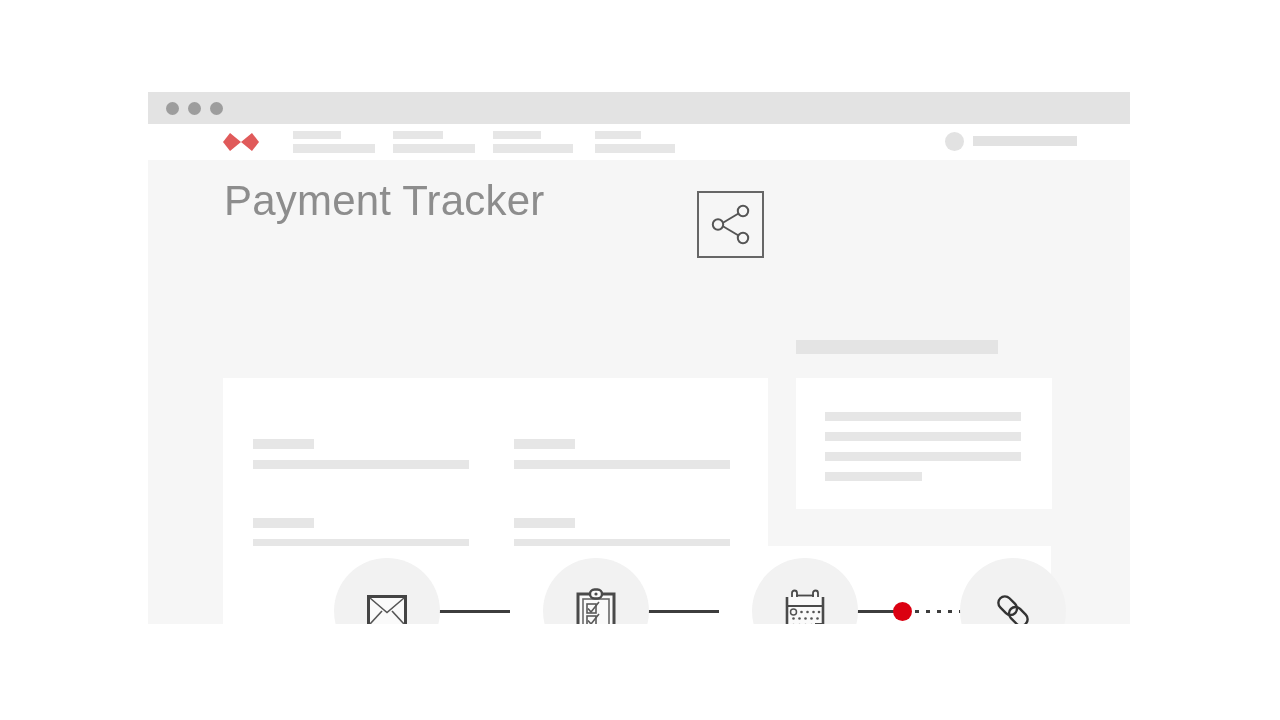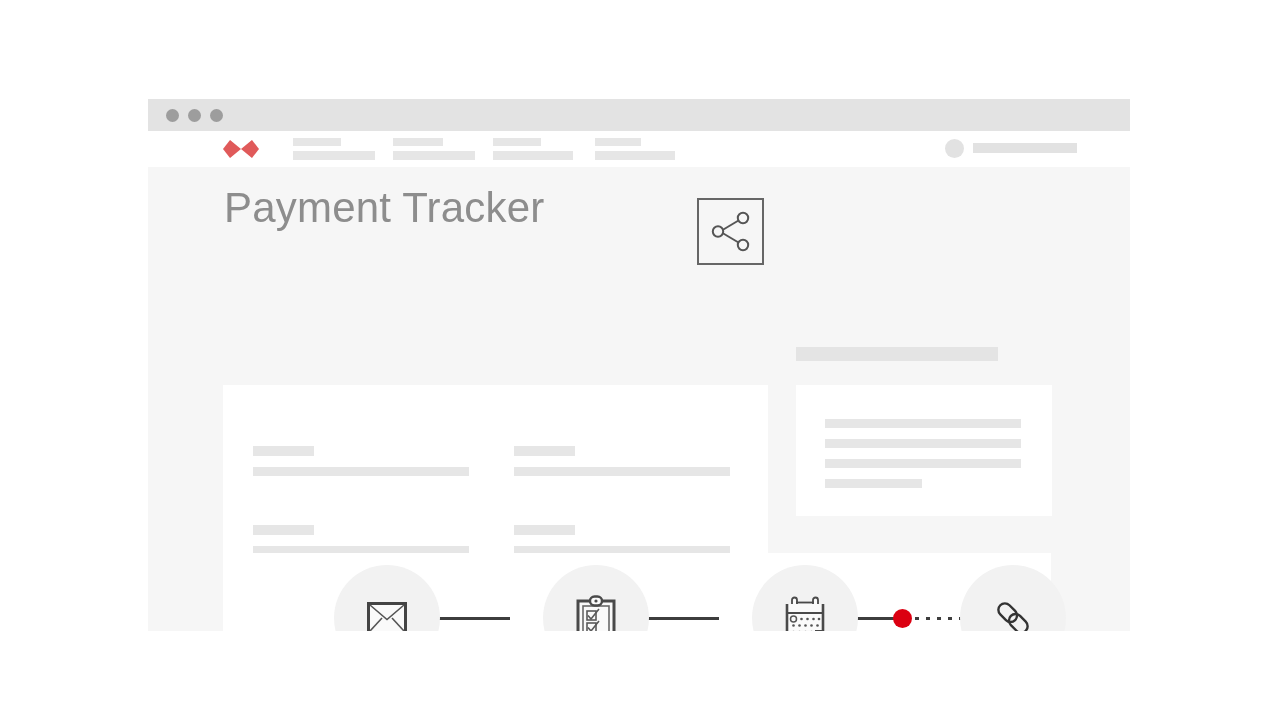--- a/index.html
+++ b/index.html
@@ -16,21 +16,21 @@
     position: relative;
     width: 1280px;
     height: 720px;
     background: #ffffff;
   }
 
   
   .browser-window {
     position: absolute;
     left: 148px;
-    top: 99px;
+    top: 92px;
     width: 982px;
     height: 532px;
     overflow: hidden;
     background: #f6f6f6;
   }
 
   .titlebar {
     position: absolute;
     left: 0;
     top: 0;

